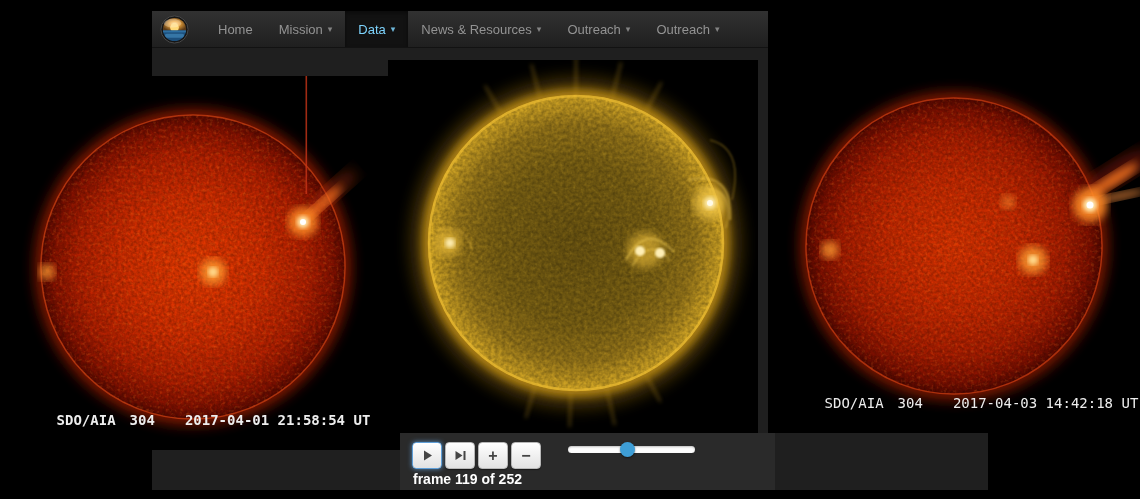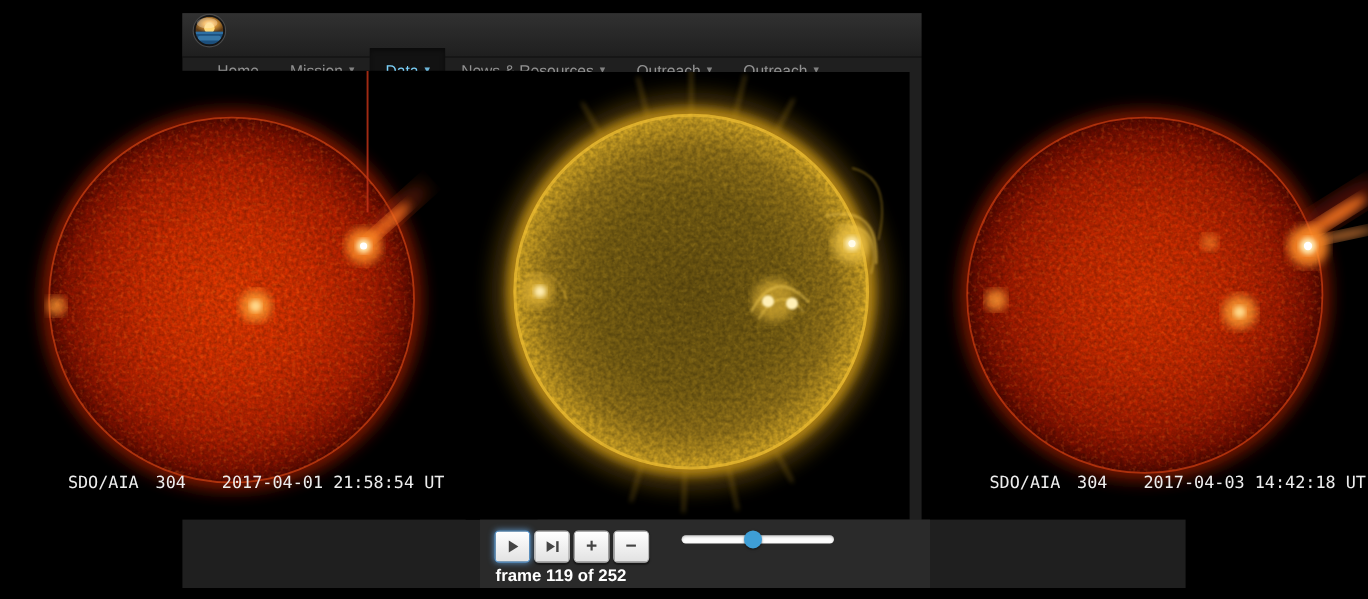--- a/index.html
+++ b/index.html
@@ -5,32 +5,32 @@
   html,body{margin:0;padding:0;background:#000;}
   .stage{position:relative;width:1140px;height:499px;background:#000;overflow:hidden;
          font-family:"Liberation Sans",sans-serif;}
 
   
   .content-col{position:absolute;left:152px;top:11px;width:836px;height:479px;background:#1f1f1f;}
 
   
   .navbar{position:absolute;left:152px;top:11px;width:836px;height:36px;
           background:linear-gradient(#313131,#1f1f1f);border-bottom:1px solid #121212;
-          display:flex;align-items:flex-start;flex-direction:column;}
+          display:flex;align-items:center;}
   .logo{width:29px;height:29px;margin-left:8px;flex:0 0 auto;cursor:pointer;}
   .nav-items{display:flex;list-style:none;margin:0 0 0 16px;padding:0;height:36px;}
   .nav-item{display:flex;align-items:center;height:36px;padding:0 13px;color:#939393;
             font-size:13px;cursor:pointer;white-space:nowrap;}
   .nav-item.active{background:#121212;color:#7dd3fc;
                    box-shadow:inset 0 2px 4px rgba(0,0,0,.45);}
   .caret{font-size:9px;margin-left:5px;opacity:.85;}
 
   
   .img-panel{position:absolute;background:#000;overflow:hidden;}
-  .img-left{left:0;top:59px;width:448px;height:374px;}
+  .img-left{left:0;top:76px;width:448px;height:374px;font-weight:bold;}
   .img-mid{left:388px;top:60px;width:370px;height:373px;}
   .img-right{left:768px;top:0;width:372px;height:433px;}
   .img-panel svg{position:absolute;left:0;top:0;}
   .caption{position:absolute;left:6px;bottom:6px;color:#ededed;
            font-family:"DejaVu Sans Mono",monospace;font-size:14px;white-space:pre;}
   .caption .ch{margin-left:14px;}
   .caption .ts{margin-left:30px;}
 
   
   .controls{position:absolute;left:400px;top:433px;width:375px;height:57px;background:#2a2a2a;}

